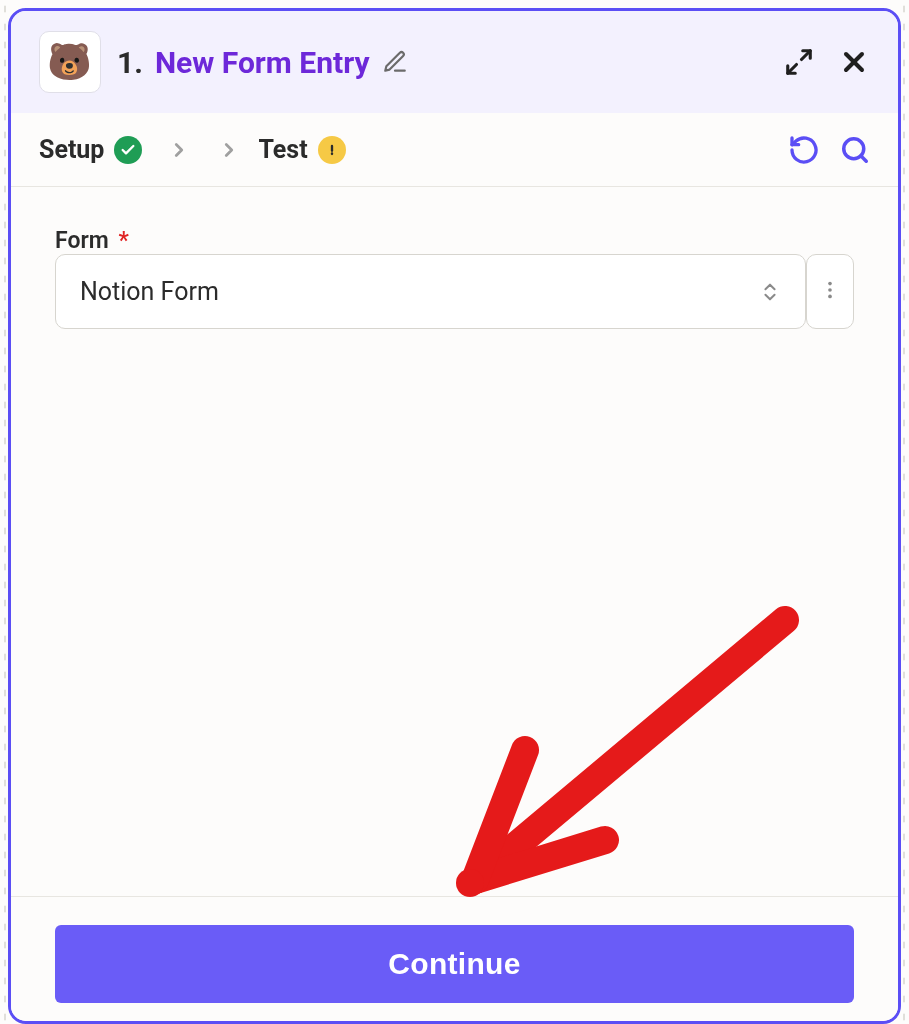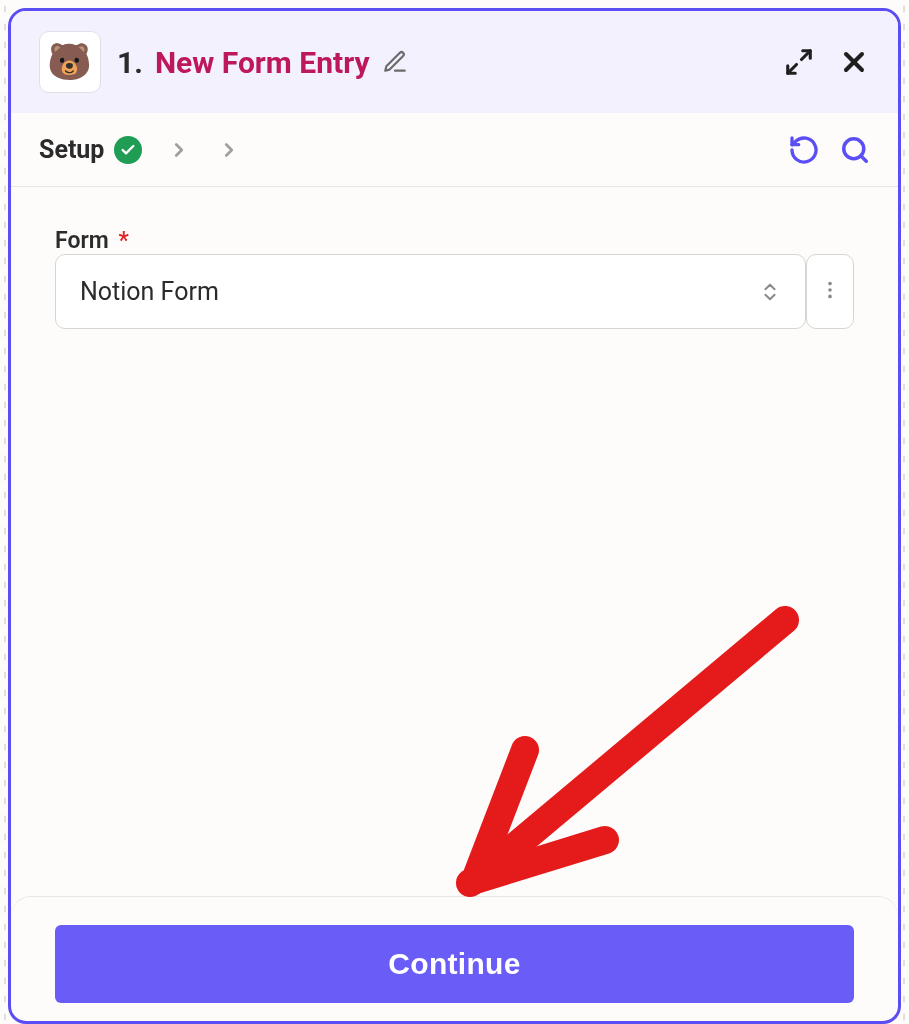--- a/index.html
+++ b/index.html
@@ -52,21 +52,21 @@
       flex: 1;
     }
     .step-number {
       font-size: 30px;
       font-weight: 700;
       color: #2b2b2b;
     }
     .step-title {
       font-size: 30px;
       font-weight: 700;
-      color: #be185d;
+      color: #6d28d9;
     }
     .edit-btn {
       color: #6b6b6b;
       cursor: pointer;
       display: inline-flex;
     }
     .header-actions {
       display: flex;
       align-items: center;
       gap: 24px;
@@ -180,21 +180,20 @@
       display: flex;
       align-items: center;
       justify-content: center;
       cursor: pointer;
       color: #8a8a8a;
     }
     .footer {
       border-top: 1px solid #e8e6e1;
       padding: 28px 44px 18px 44px;
       background: #fdfcfb;
-      border-radius: 20px;
     }
     .continue-btn {
       width: 100%;
       background: #6a5cf7;
       color: #ffffff;
       font-size: 30px;
       font-weight: 700;
       border: none;
       border-radius: 6px;
       padding: 22px 0;
@@ -278,20 +277,29 @@
         </svg>
     </span>
 
 
     <span class="chevron-sep">
       <svg width="22" height="22" viewBox="0 0 24 24" fill="none" stroke="currentColor" stroke-width="3" stroke-linecap="round" stroke-linejoin="round">
           <polyline points="9 18 15 12 9 6"></polyline>
         </svg>
     </span>
 
+    <div class="tab">
+      <span>Test</span>
+      <span class="status-badge status-warn">
+        <svg width="16" height="16" viewBox="0 0 24 24" fill="none" stroke="#2b2b2b" stroke-width="3.5" stroke-linecap="round">
+            <line x1="12" y1="6" x2="12" y2="13"></line>
+            <line x1="12" y1="17" x2="12" y2="18"></line>
+          </svg>
+      </span>
+    </div>
 
     <div class="tabs-spacer"></div>
 
     <div class="tabs-right">
       <span class="purple-icon">
         <svg width="32" height="32" viewBox="0 0 24 24" fill="none" stroke="currentColor" stroke-width="2.5" stroke-linecap="round" stroke-linejoin="round">
             <path d="M3 12a9 9 0 1 0 3-6.7L3 8"></path>
             <polyline points="3 3 3 8 8 8"></polyline>
           </svg>
       </span>

